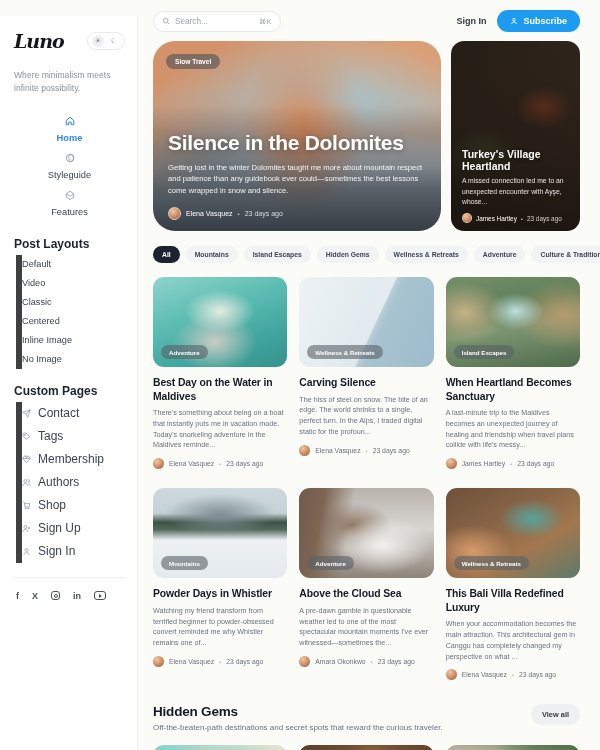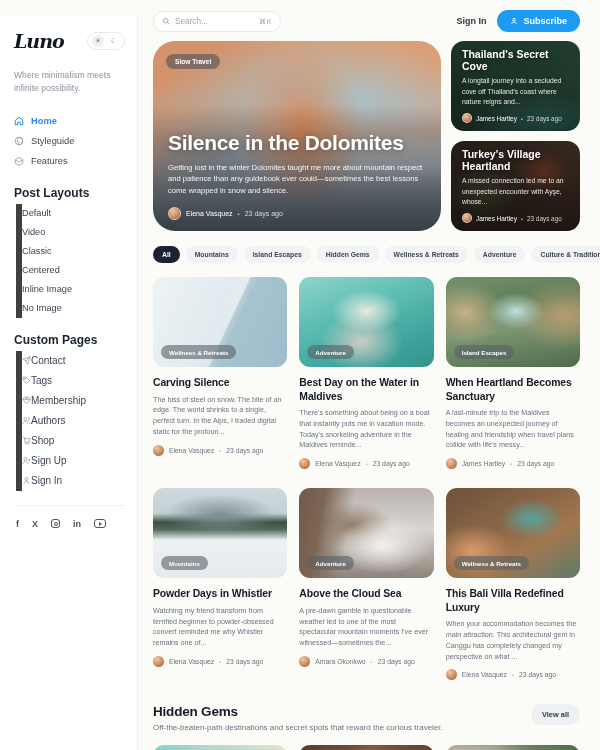--- a/index.html
+++ b/index.html
@@ -33,32 +33,32 @@
     width:12px; height:12px; border-radius:50%;
     display:flex; align-items:center; justify-content:center;
     font-size:7px; color:#7c8692;
   }
   .theme-toggle .t-icon.active { background:#eef0f2; }
   .tagline { font-size:8.6px; line-height:1.5; color:#8b929c; margin-top:17px; }
 
   .nav { margin-top:16px; }
   .nav-item {
     display:flex; align-items:center; gap:7px;
-    font-size:9.3px; color:#3d4553; padding:5px 0; cursor:pointer;
+    font-size:9.3px; color:#3d4553; padding:5px 0; cursor:pointer;flex-direction:column;
   }
   .nav-item .nicon { color:#9aa3ad; }
   .nav-item.active { color:#2f86f6; font-weight:bold; }
   .nav-item.active .nicon { color:#2f86f6; }
 
   .section-label { font-size:12px; font-weight:bold; color:#1c2430; margin:15px 0 4px 0; }
   .sub-list { border-left:6px solid #404040; margin-left:2px; }
   .sub-item { font-size:9.2px; color:#3d4553; padding:4.5px 0; cursor:pointer; }
   .cp-item {
-    display:flex; align-items:center; 
-    font-size:10px; color:#3d4553; padding:4.5px 0; cursor:pointer;
+    display:flex; align-items:center; gap:7px;
+    font-size:12px; color:#3d4553; padding:4.5px 0; cursor:pointer;
   }
   .cp-item .nicon { color:#9aa3ad; }
 
   .social-row {
     margin-top:14px; border-top:1px solid #eef0f2; padding-top:13px;
     display:flex; align-items:center; gap:13px; padding-left:2px;
   }
   .soc { color:#4a5360; cursor:pointer; font-size:9px; font-weight:bold;
          display:flex; align-items:center; justify-content:center; height:10px; }
   .soc-insta { width:9px; height:9px; border:1.3px solid #4a5360; border-radius:3px; position:relative; }
@@ -406,32 +406,20 @@
         <div class="byline">
           <span class="avatar"></span>
           <span>Elena Vasquez</span>
           <span class="dot"></span>
           <span class="b-date">23 days ago</span>
         </div>
       </div>
     </article>
 
     <div class="hero-side">
-      <article class="side-card img-thailand">
-        <div class="side-content">
-          <div class="side-title">Thailand's Secret Cove</div>
-          <div class="side-excerpt">A longtail journey into a secluded cove off Thailand's coast where nature reigns and...</div>
-          <div class="side-byline byline">
-            <span class="avatar"></span>
-            <span>James Hartley</span>
-            <span class="dot"></span>
-            <span class="b-date">23 days ago</span>
-          </div>
-        </div>
-      </article>
       <article class="side-card img-turkey">
         <div class="side-content">
           <div class="side-title">Turkey's Village Heartland</div>
           <div class="side-excerpt">A missed connection led me to an unexpected encounter with Ayşe, whose...</div>
           <div class="side-byline byline">
             <span class="avatar"></span>
             <span>James Hartley</span>
             <span class="dot"></span>
             <span class="b-date">23 days ago</span>
           </div>
@@ -447,39 +435,39 @@
     <button class="pill">Hidden Gems</button>
     <button class="pill">Wellness &amp; Retreats</button>
     <button class="pill">Adventure</button>
     <button class="pill">Culture &amp; Traditions</button>
 
   </div>
 
   <section class="post-grid">
 
     <article class="post-card">
-      <div class="post-img img-skier">
-        <span class="card-badge">Wellness &amp; Retreats</span>
-      </div>
-      <h2 class="post-title">Carving Silence</h2>
-      <p class="post-excerpt">The hiss of steel on snow. The bite of an edge. The world shrinks to a single, perfect turn. In the Alps, I traded digital static for the profoun...</p>
+      <div class="post-img img-maldives">
+        <span class="card-badge">Adventure</span>
+      </div>
+      <h2 class="post-title">Best Day on the Water in Maldives</h2>
+      <p class="post-excerpt">There's something about being on a boat that instantly puts me in vacation mode. Today's snorkeling adventure in the Maldives reminde...</p>
       <div class="post-byline">
         <span class="avatar"></span>
         <span>Elena Vasquez</span>
         <span class="dot2"></span>
         <span>23 days ago</span>
       </div>
     </article>
 
     <article class="post-card">
-      <div class="post-img img-maldives">
-        <span class="card-badge">Adventure</span>
-      </div>
-      <h2 class="post-title">Best Day on the Water in Maldives</h2>
-      <p class="post-excerpt">There's something about being on a boat that instantly puts me in vacation mode. Today's snorkeling adventure in the Maldives reminde...</p>
+      <div class="post-img img-skier">
+        <span class="card-badge">Wellness &amp; Retreats</span>
+      </div>
+      <h2 class="post-title">Carving Silence</h2>
+      <p class="post-excerpt">The hiss of steel on snow. The bite of an edge. The world shrinks to a single, perfect turn. In the Alps, I traded digital static for the profoun...</p>
       <div class="post-byline">
         <span class="avatar"></span>
         <span>Elena Vasquez</span>
         <span class="dot2"></span>
         <span>23 days ago</span>
       </div>
     </article>
 
     <article class="post-card">
       <div class="post-img img-paradise">

